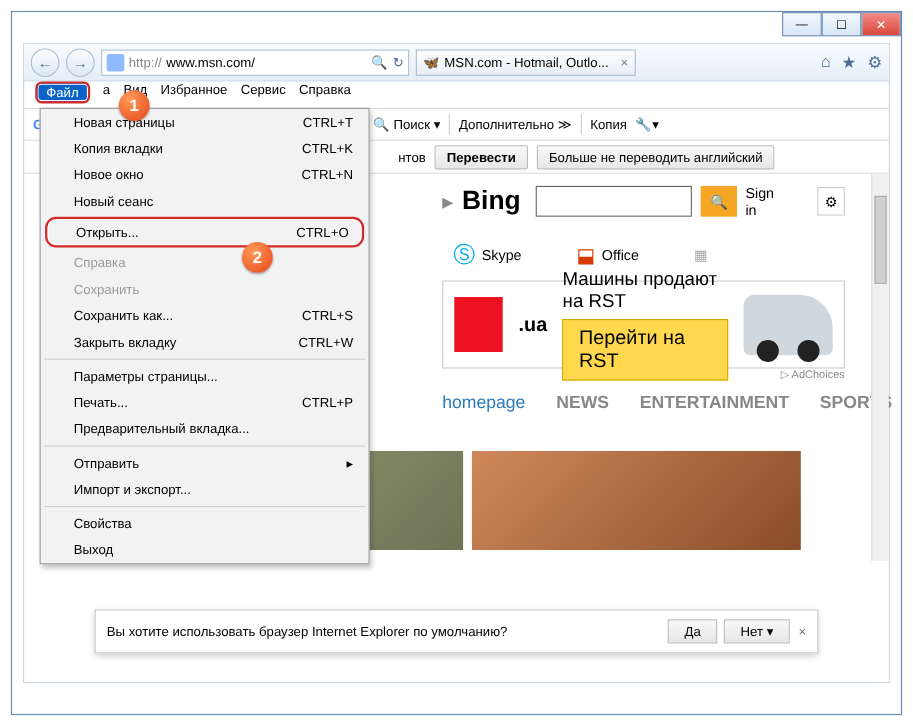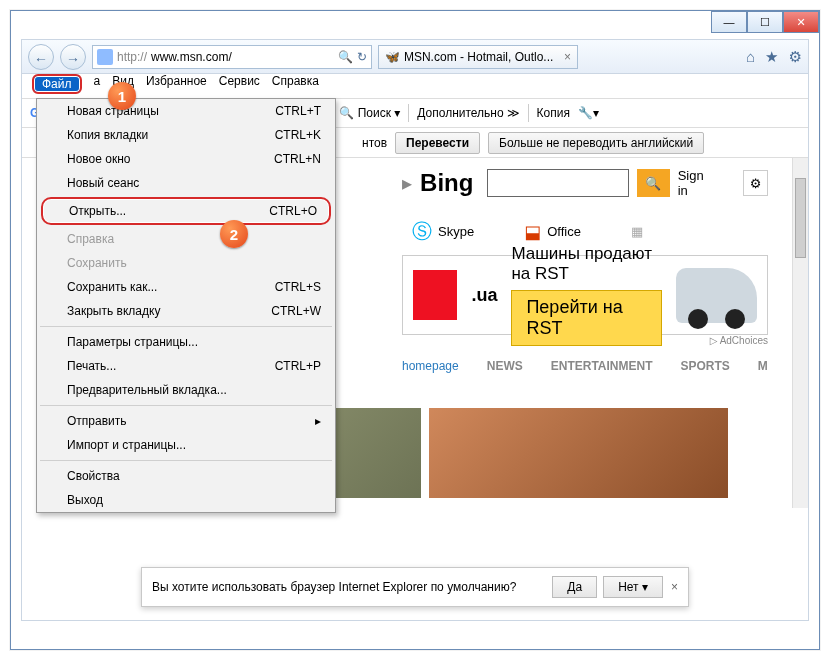--- a/index.html
+++ b/index.html
@@ -55,21 +55,21 @@
 .ad { border: 1px solid #ccc; height: 80px; margin-left: 340px; display: flex; align-items: center; padding: 0 10px; gap: 14px; position: relative; }
 .ad .logo { width: 60px; height: 50px; background: #e12; }
 .ad .ua { font-size: 18px; font-weight: bold; }
 .ad .rst-btn { background: #ffd84d; border: 1px solid #d4a700; padding: 6px 14px; cursor: pointer; font-size: 18px; }
 .car { width: 110px; height: 55px; background: #cfd8df; border-radius: 10px 30px 6px 6px; margin-left: auto; position: relative; }
 .car:before, .car:after { content: ""; position: absolute; bottom: -6px; width: 20px; height: 20px; background: #222; border-radius: 50%; }
 .car:before { left: 12px; } .car:after { right: 12px; }
 .adc { text-align: right; margin-left: 340px; font-size: 10px; color: #888; }
 
 
-.tabs { display: flex; gap: 28px; margin: 8px 0 8px 340px; font-size: 12px; font-weight: bold; color: #888; align-items: center; }
+.tabs { display: flex; gap: 28px; margin: 8px 0 8px 340px; font-size: 16px; font-weight: bold; color: #888; align-items: center; }
 .tabs .hp { color: #2a7bbf; font-weight: normal; }
 .chev { margin-left: auto; width: 24px; height: 24px; border: 1px solid #ccc; display: flex; align-items: center; justify-content: center; }
 
 .politics { background: #f2a900; color: #000; padding: 2px 8px; font-size: 11px; font-weight: bold; display: inline-block; margin-left: 60px; }
 .hero { margin: 6px 40px 0 60px; height: 90px; display: flex; gap: 8px; }
 .hero-img { flex: 1; background: linear-gradient(135deg,#9ba07a,#6d7355); position: relative; }
 .hero-img2 { flex: 1; background: linear-gradient(135deg,#d0885b,#8a4d28); }
 
 
 .dropdown { position: absolute; left: 14px; top: 58px; width: 300px; background: #f2f2f2; border: 1px solid #9b9b9b; box-shadow: 2px 3px 5px rgba(0,0,0,.25); font-size: 12px; z-index: 50; }
@@ -77,21 +77,21 @@
 .dropdown .row.disabled { color: #9b9b9b; cursor: default; }
 .dropdown .row .sc { margin-left: auto; }
 .dropdown .sep { height: 1px; background: #cfcfcf; margin: 3px 3px; }
 .dropdown .row.highlight { border: 2px solid #d62a2a; border-radius: 10px; margin: 2px 4px; padding: 5px 12px 5px 26px; box-shadow: 0 0 0 1px #fff inset; }
 .dropdown .arrow { margin-left: auto; }
 
 
 .callout { position: absolute; width: 28px; height: 28px; border-radius: 50%; background: radial-gradient(circle at 35% 30%, #ff9a56, #e4461a); color: #fff; display: flex; align-items: center; justify-content: center; font-weight: bold; font-size: 15px; box-shadow: 0 1px 2px rgba(0,0,0,.4); z-index: 60; }
 
 
-.dlg { position: absolute; bottom: 13px; left: 50%; transform: translateX(-50%); width: 548px; border: 1px solid #c8c8c8; background: #fff; display: flex; align-items: center; padding: 8px 10px; font-size: 12px; box-shadow: 0 2px 6px rgba(0,0,0,.2); z-index: 40; }
+.dlg { position: absolute; bottom: 26px; left: 50%; transform: translateX(-50%); width: 658px; border: 1px solid #c8c8c8; background: #fff; display: flex; align-items: center; padding: 8px 10px; font-size: 12px; box-shadow: 0 2px 6px rgba(0,0,0,.2); z-index: 40; }
 .dlg .btn { border: 1px solid #bbb; background: linear-gradient(#f8f8f8,#e6e6e6); padding: 3px 14px; margin-left: 6px; cursor: pointer; }
 .dlg .x { margin-left: 8px; color: #666; cursor: pointer; }
 .scrollbar { position: absolute; right: 0; top: 0; bottom: 0; width: 16px; background: #f0f0f0; border-left: 1px solid #ddd; }
 .scrollbar .thumb { position: absolute; left: 2px; right: 2px; top: 20px; height: 80px; background: #cfcfcf; border: 1px solid #aaa; }
 </style>
 </head>
 <body>
 
 <div class="window">
 
@@ -250,21 +250,21 @@
         </div>
       <div class="row">
           <span>Предварительный вкладка...</span>
         </div>
       <div class="sep"></div>
       <div class="row">
           <span>Отправить</span>
           <span class="arrow">▸</span>
         </div>
       <div class="row">
-          <span>Импорт и страницы...</span>
+          <span>Импорт и экспорт...</span>
         </div>
       <div class="sep"></div>
       <div class="row">
           <span>Свойства</span>
         </div>
       <div class="row">
           <span>Выход</span>
         </div>
     </div>
 

